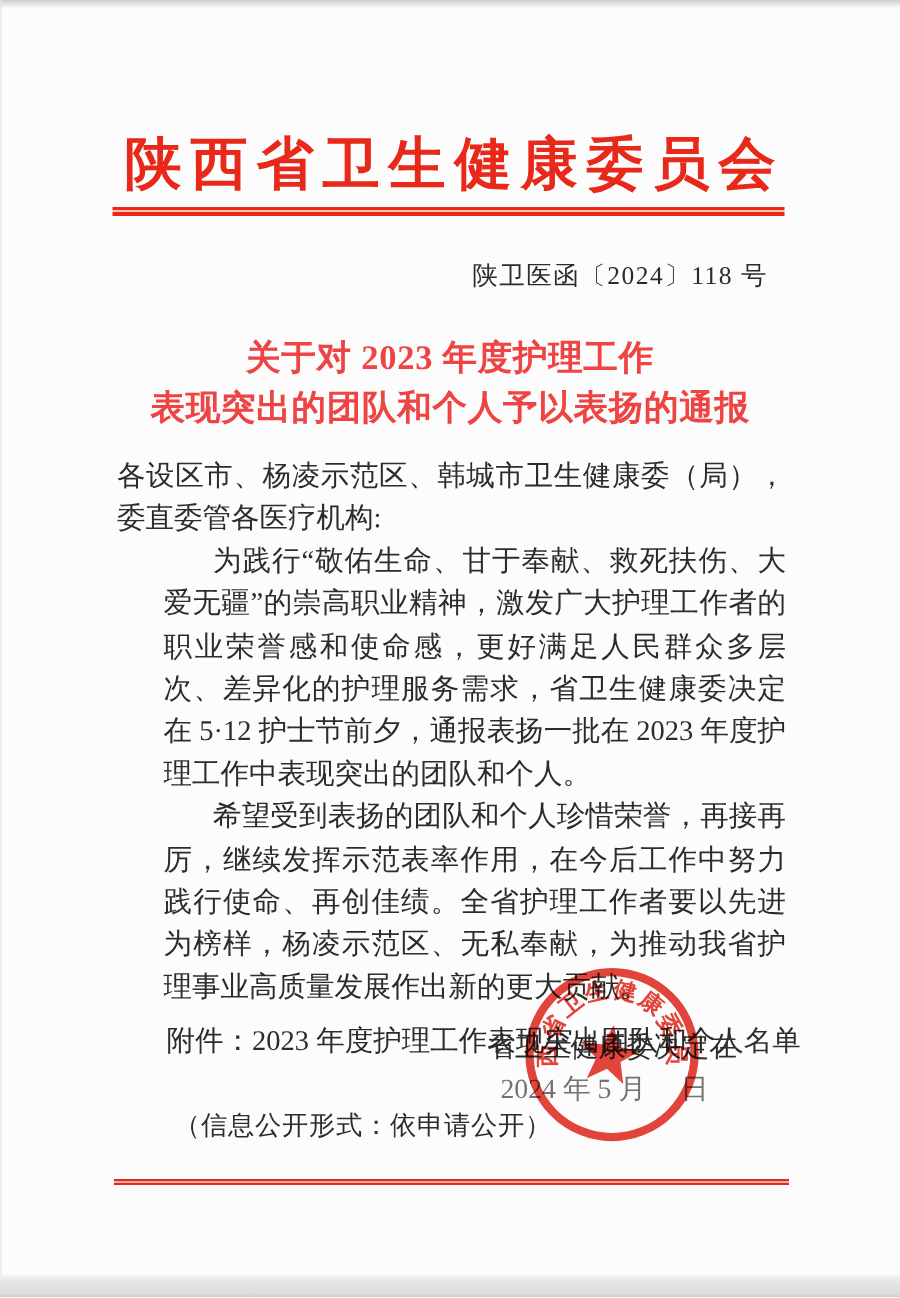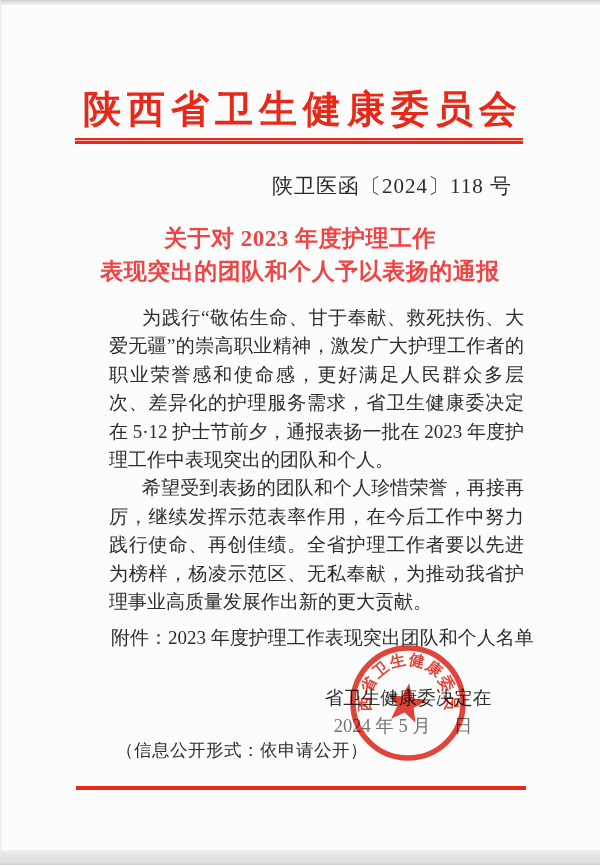--- a/index.html
+++ b/index.html
@@ -34,21 +34,21 @@
   }
   .header-rule{
     position:absolute;top:138px;left:75px;right:77px;height:6px;
     background:linear-gradient(to bottom,
       var(--accent-red,#e8291a) 0 33%,
       #f9beb4 33% 58%,
       var(--accent-red,#e8291a) 58% 100%);
   }
   .doc-number{
     position:absolute;top:172px;right:88px;
-    font-size:21px;color:#2b2b2b;letter-spacing:1px;
+    font-size:17px;color:#2b2b2b;letter-spacing:1px;
     white-space:nowrap;
   }
   .main-title{
     position:absolute;top:222px;left:0;right:0;
     text-align:center;
     font-size:23px;font-weight:bold;color:#ef4444;
     line-height:33px;letter-spacing:0.5px;
   }
   .body-block{
     position:absolute;top:304px;left:78px;width:446px;
@@ -106,20 +106,21 @@
   <div class="header-rule"></div>
 
   <div class="doc-number">陕卫医函〔2024〕118 号</div>
 
   <div class="main-title">
     <div>关于对 2023 年度护理工作</div>
     <div>表现突出的团队和个人予以表扬的通报</div>
   </div>
 
   <div class="body-block">
+    <p>各设区市、杨凌示范区、韩城市卫生健康委（局），委直委管各医疗机构:</p>
     <p class="indent">为践行“敬佑生命、甘于奉献、救死扶伤、大爱无疆”的崇高职业精神，激发广大护理工作者的职业荣誉感和使命感，更好满足人民群众多层次、差异化的护理服务需求，省卫生健康委决定在 5·12 护士节前夕，通报表扬一批在 2023 年度护理工作中表现突出的团队和个人。</p>
     <p class="indent">希望受到表扬的团队和个人珍惜荣誉，再接再厉，继续发挥示范表率作用，在今后工作中努力践行使命、再创佳绩。全省护理工作者要以先进为榜样，杨凌示范区、无私奉献，为推动我省护理事业高质量发展作出新的更大贡献。</p>
     <p class="attach-line">附件：2023 年度护理工作表现突出团队和个人名单</p>
   </div>
 
   <div class="sig-org">省卫生健康委决定在</div>
 
   <div class="sig-date">2024 年 5 月　 日</div>
 
   <div class="info-line">（信息公开形式：依申请公开）</div>

